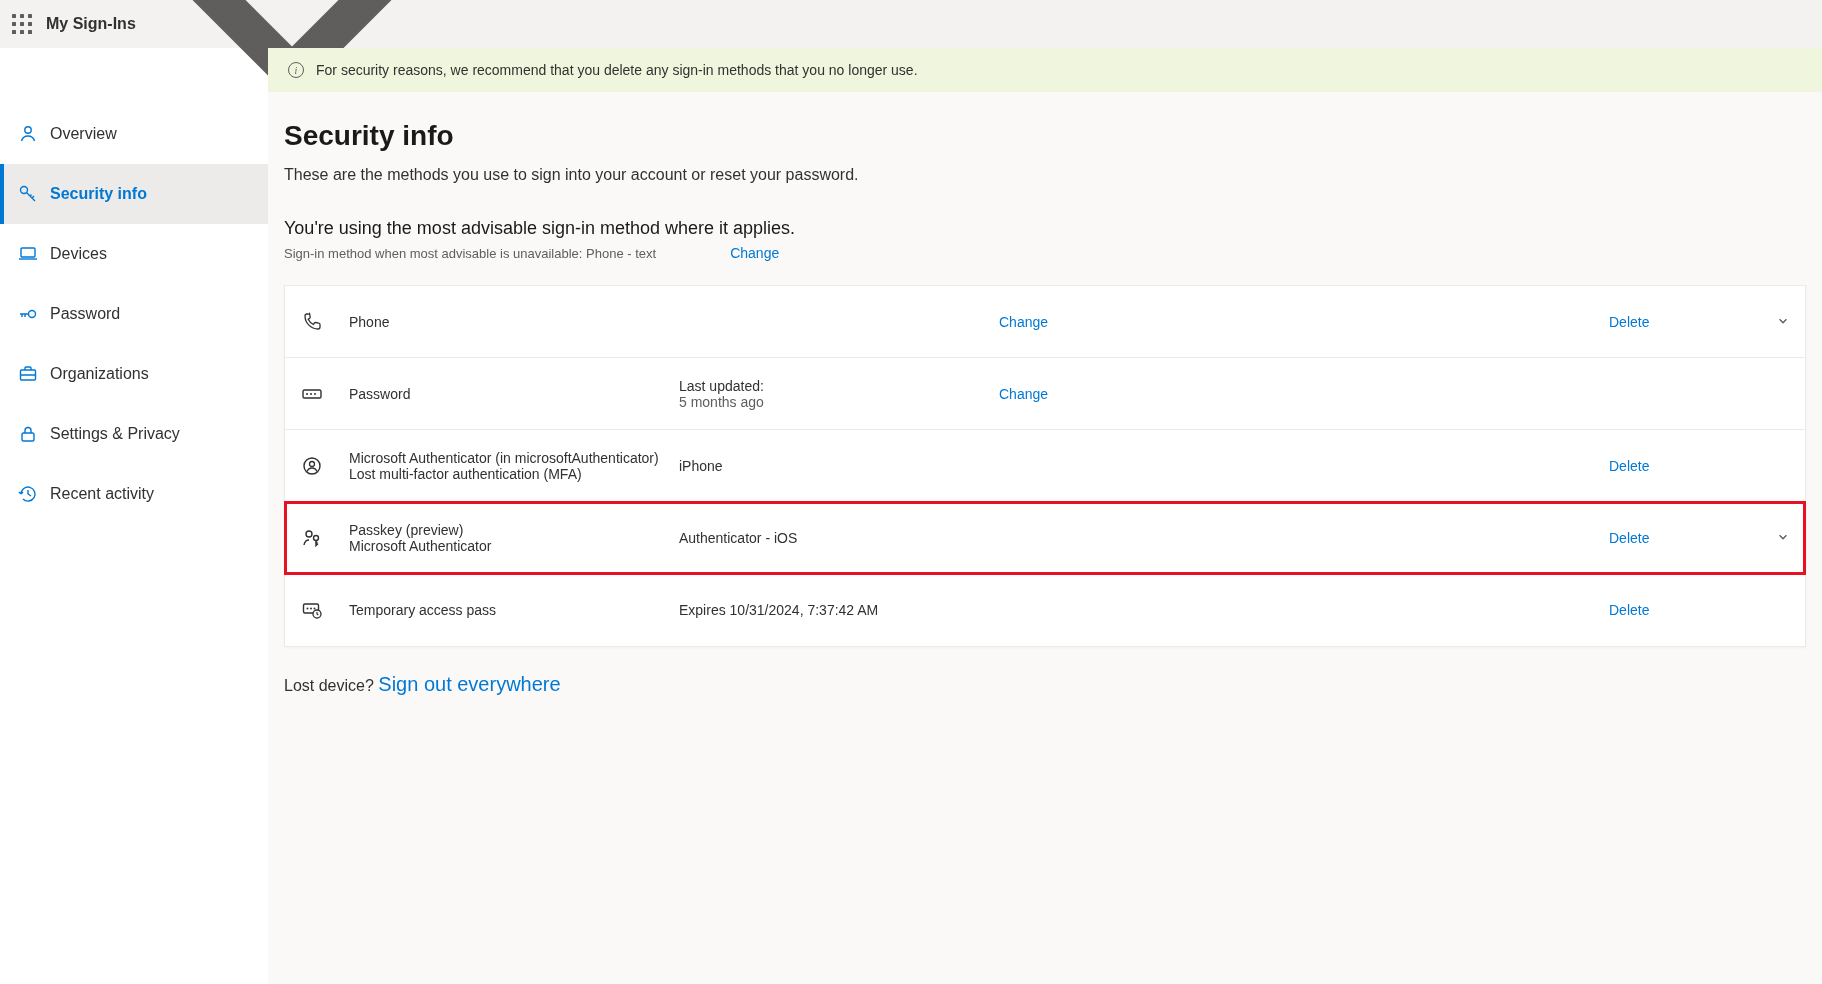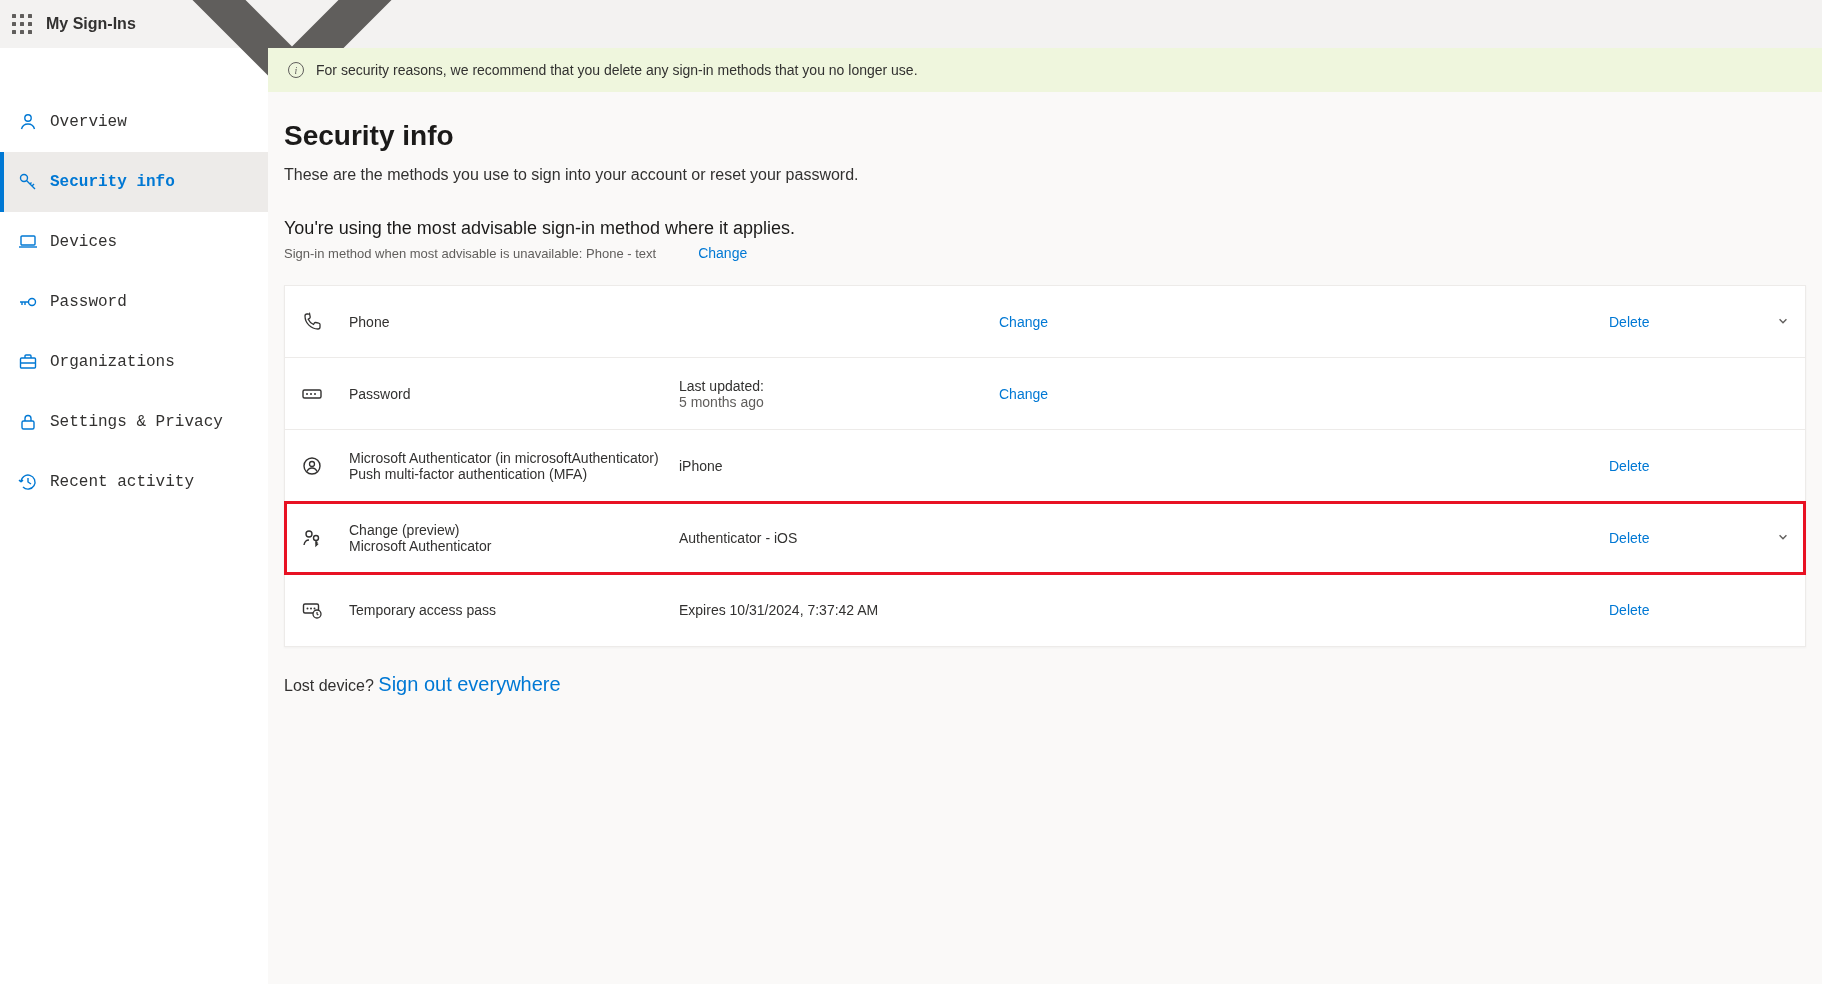--- a/index.html
+++ b/index.html
@@ -37,22 +37,21 @@
       align-items: center;
       gap: 6px;
       cursor: pointer;
     }
     .chev { font-size: 10px; color: #605e5c; }
 
     .layout { display: flex; }
     .sidebar {
       width: 268px;
       flex-shrink: 0;
-      padding-top: 44px;
-      font-family: Liberation Mono, monospace;
+      padding-top: 56px;
     }
     .nav-item {
       height: 60px;
       display: flex;
       align-items: center;
       padding: 0 14px;
       gap: 12px;
       cursor: pointer;
       font-size: 16px;
       color: #323130;
@@ -81,21 +80,21 @@
       align-items: center;
       gap: 12px;
       font-size: 14px;
       color: #323130;
     }
     .banner .info-ico { width:16px; height:16px; border:1px solid #605e5c; border-radius:50%; display:flex; align-items:center; justify-content:center; font-size:10px; font-style: italic; font-family: serif; color:#605e5c;}
     .content { padding: 28px 16px 16px 16px; }
     h1.page-title { font-size: 28px; font-weight: 600; color: #1b1a19; margin-bottom: 14px; }
     .subtitle { font-size: 16px; color: #323130; margin-bottom: 34px; }
     .advisable { font-size: 18px; color: #1b1a19; margin-bottom: 6px; }
-    .fallback-row { display:flex; align-items:center; gap: 42px; margin-bottom: 24px;}
+    .fallback-row { display:flex; align-items:center; gap: 74px; margin-bottom: 24px;}
     .fallback { font-size: 13px; color: #605e5c; }
     .link { color: #0078d4; cursor: pointer; font-size: 14px;}
 
     .methods {
       background: #fff;
       border: 1px solid #edebe9;
       box-shadow: 0 1px 2px rgba(0,0,0,0.04);
     }
     .add-row {
       display:flex; align-items:center; gap:12px; padding: 14px 16px; border-bottom:1px solid #edebe9; cursor:pointer;
@@ -283,40 +282,40 @@
             <div class="method-row">
               <div class="method-ico">
                 <svg viewBox="0 0 22 22">
                   <circle cx="11" cy="11" r="8" stroke="currentColor" stroke-width="1.4" fill="none"></circle>
                   <circle cx="11" cy="9" r="2.5" stroke="currentColor" stroke-width="1.3" fill="none"></circle>
                   <path d="M6 16.5 c1 -2.5 3 -3.5 5 -3.5 s4 1 5 3.5" stroke="currentColor" stroke-width="1.3" fill="none"></path>
                 </svg>
               </div>
               <div class="method-title">
                 <div>Microsoft Authenticator (in microsoftAuthenticator)</div>
-                <div class="sub">Push multi-factor authentication (MFA)</div>
+                <div class="sub">Lost multi-factor authentication (MFA)</div>
               </div>
               <div class="method-detail">
                 <div>iPhone</div>
               </div>
               <div class="action-cell"></div>
               <div class="delete-cell"><span class="action-link">Delete</span></div>
               <div class="expand-cell"></div>
             </div>
             <div class="method-row highlight">
               <div class="method-ico">
                 <svg viewBox="0 0 22 22">
                   <circle cx="8" cy="7" r="3" stroke="currentColor" stroke-width="1.4" fill="none"></circle>
                   <path d="M3 18 c0.5 -3 2.5 -5 5 -5" stroke="currentColor" stroke-width="1.4" fill="none"></path>
                   <circle cx="15" cy="11" r="2.5" stroke="currentColor" stroke-width="1.4" fill="none"></circle>
                   <path d="M15 13.5 v5 l1.5 -1.5 l-1.5 -1 l1.5 -1" stroke="currentColor" stroke-width="1.4" fill="none"></path>
                 </svg>
               </div>
               <div class="method-title">
-                <div>Change (preview)</div>
+                <div>Passkey (preview)</div>
                 <div class="sub">Microsoft Authenticator</div>
               </div>
               <div class="method-detail">
                 <div>Authenticator - iOS</div>
               </div>
               <div class="action-cell"></div>
               <div class="delete-cell"><span class="action-link">Delete</span></div>
               <div class="expand-cell"><span class="chev-down"><svg viewBox="0 0 14 14">
                     <path d="M3 5 L7 9 L11 5" stroke="currentColor" stroke-width="1.6" fill="none"></path>
                   </svg></span></div>

